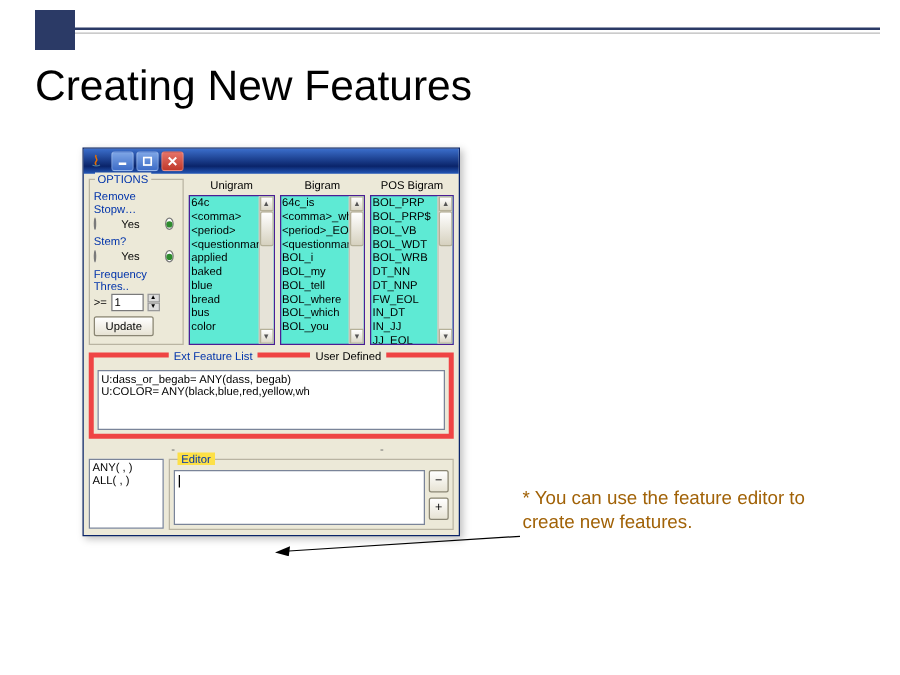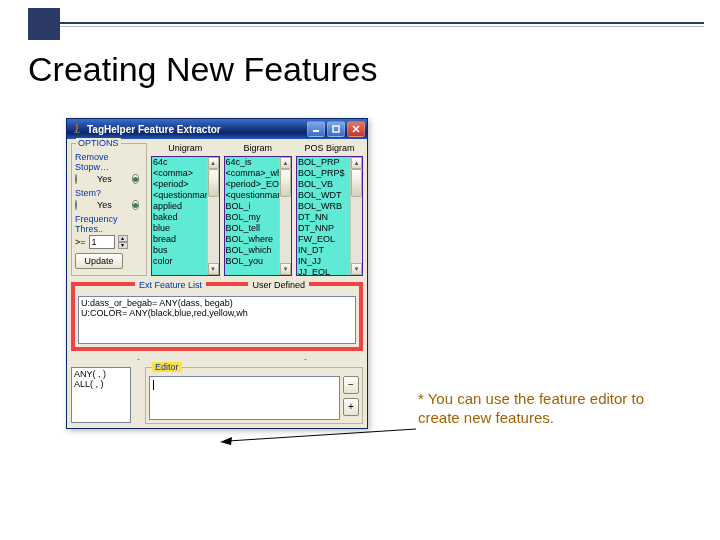--- a/index.html
+++ b/index.html
@@ -191,21 +191,21 @@
   }
   .ext-list {
     height: 48px; background:#fff; border:1px solid #7a8499;
     font-size:9px; padding:1px 2px; overflow:hidden;
   }
   .ext-list div { white-space:nowrap; }
 
   .dash-row { height:8px; display:flex; align-items:center; justify-content:space-between; padding: 0 60px 0 70px;}
   .dash { font-size:9px; color:#666; }
 
-  .bottom-row { display:flex; gap:14px; padding:4px; }
+  .bottom-row { display:flex; gap:4px; padding:4px; }
   .func-list {
     width: 60px; height: 56px;
     background:#fff; border:1px solid #7a8499;
     font-size:9px; padding:1px 2px;
   }
   .editor-box {
     flex:1;
     border:1px solid #b9b4a2;
     position:relative;
     padding: 8px 3px 3px 3px;
@@ -240,21 +240,20 @@
   <div class="title">Creating New Features</div>
 
   <div class="win">
     <div class="titlebar">
       <span class="java-icon">
         <svg width="12" height="12" viewBox="0 0 12 12">
           <path d="M6 1 C4 3 8 4 6 6 C5 7 5 8 6 9" stroke="#e76f00" stroke-width="1.2" fill="none"></path>
           <path d="M3 9 C5 10 7 10 9 9" stroke="#5382a1" stroke-width="1" fill="none"></path>
         </svg>
       </span>
-      <span class="titlebar-text">TagHelper Feature Extractor</span>
       <span class="winbtn">
         <svg width="8" height="8" viewBox="0 0 8 8">
             <rect x="1" y="5" width="6" height="2" fill="#fff"></rect>
           </svg>
       </span>
       <span class="winbtn">
         <svg width="8" height="8" viewBox="0 0 8 8">
             <rect x="1" y="1" width="6" height="6" fill="none" stroke="#fff" stroke-width="1.4"></rect>
           </svg>
       </span>

